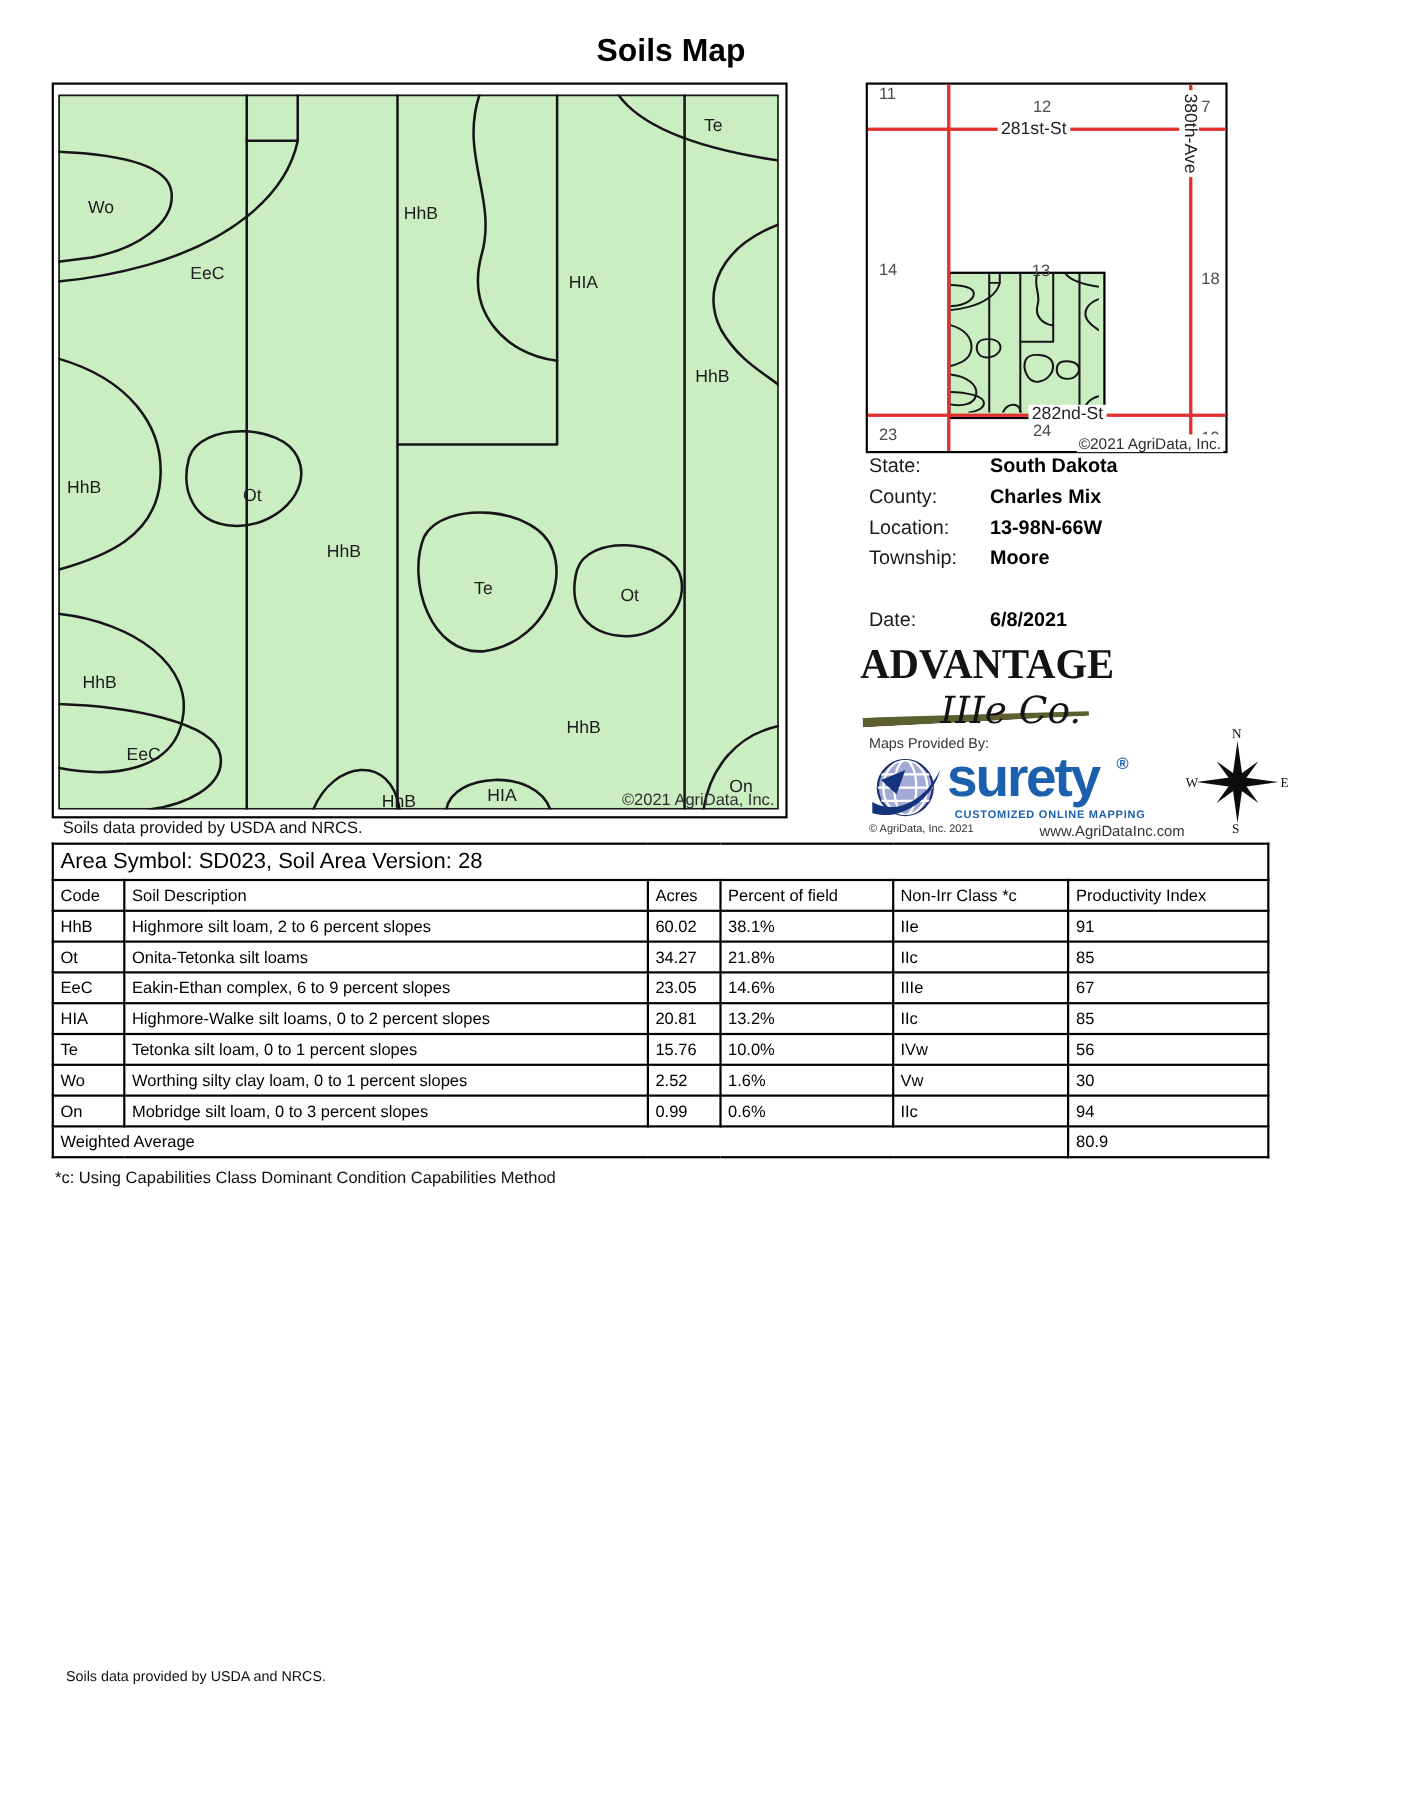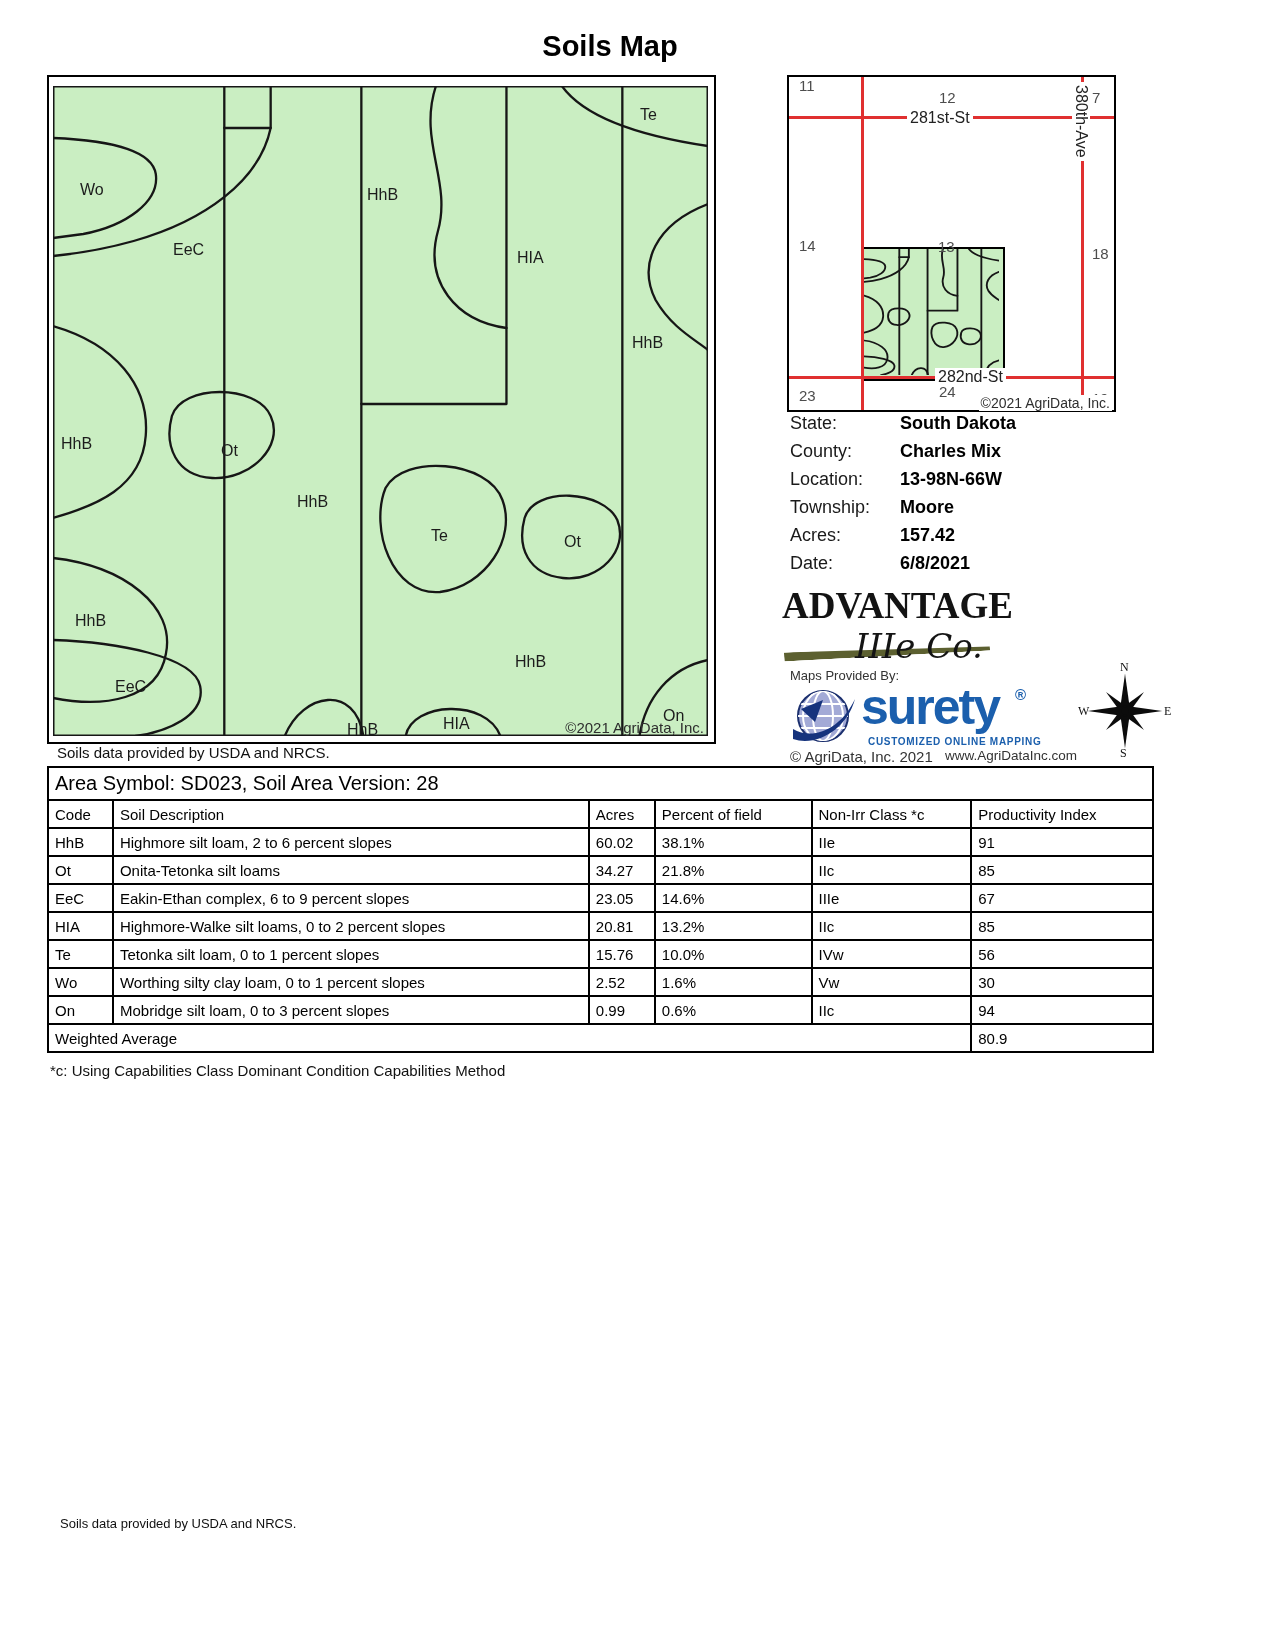--- a/index.html
+++ b/index.html
@@ -41,21 +41,21 @@
   .adv-swoosh{left:772px;top:647px;width:206px;height:9px;background:#5c6030;
               clip-path:polygon(0 0,100% 55%,100% 100%,0 100%);transform:rotate(-3deg);}
   .adv-script{left:843px;top:626px;font-family:"DejaVu Serif",serif;font-style:italic;font-size:34px;color:#141414;}
 
   
   .provided{left:778px;top:668px;font-size:13px;color:#333;}
   .globe{left:780px;top:687px;}
   .surety-word{left:849px;top:678px;font-size:50px;font-weight:bold;color:#1b5fad;letter-spacing:-2px;}
   .surety-reg{left:1003px;top:686px;font-size:15px;font-weight:bold;color:#1b5fad;}
   .surety-tag{left:856px;top:736px;font-size:10px;font-weight:bold;color:#1b5fad;letter-spacing:0.7px;}
-  .agri-copy{left:778px;top:748px;font-size:15px;color:#333;}
+  .agri-copy{left:778px;top:748px;font-size:10px;color:#333;}
   .agri-url{left:933px;top:748px;font-size:13.5px;color:#333;}
 
   
   .compass{left:1066px;top:660px;width:95px;height:100px;}
   .compass svg{position:absolute;left:8px;top:12px;}
   .cp{position:absolute;font-family:"Liberation Serif",serif;font-size:12px;color:#111;}
 
   
   .soils-table{left:35px;top:766px;width:1107px;border-collapse:collapse;font-size:15px;color:#000;}
   .soils-table td,.soils-table th{border:2px solid #000;padding:3px 6px;height:20px;
@@ -180,24 +180,20 @@
     <span class="val">Charles Mix</span>
   </div>
   <div class="info-row" style="top:469px">
     <span class="lbl">Location:</span>
     <span class="val">13-98N-66W</span>
   </div>
   <div class="info-row" style="top:497px">
     <span class="lbl">Township:</span>
     <span class="val">Moore</span>
   </div>
-  <div class="info-row" style="top:525px">
-    <span class="lbl">Acres:</span>
-    <span class="val">157.42</span>
-  </div>
   <div class="info-row" style="top:553px">
     <span class="lbl">Date:</span>
     <span class="val">6/8/2021</span>
   </div>
 
   <div class="abs adv-word">ADVANTAGE</div>
   <div class="abs adv-swoosh"></div>
   <div class="abs adv-script">IIIe Co.</div>
 
   <div class="abs provided">Maps Provided By:</div>

